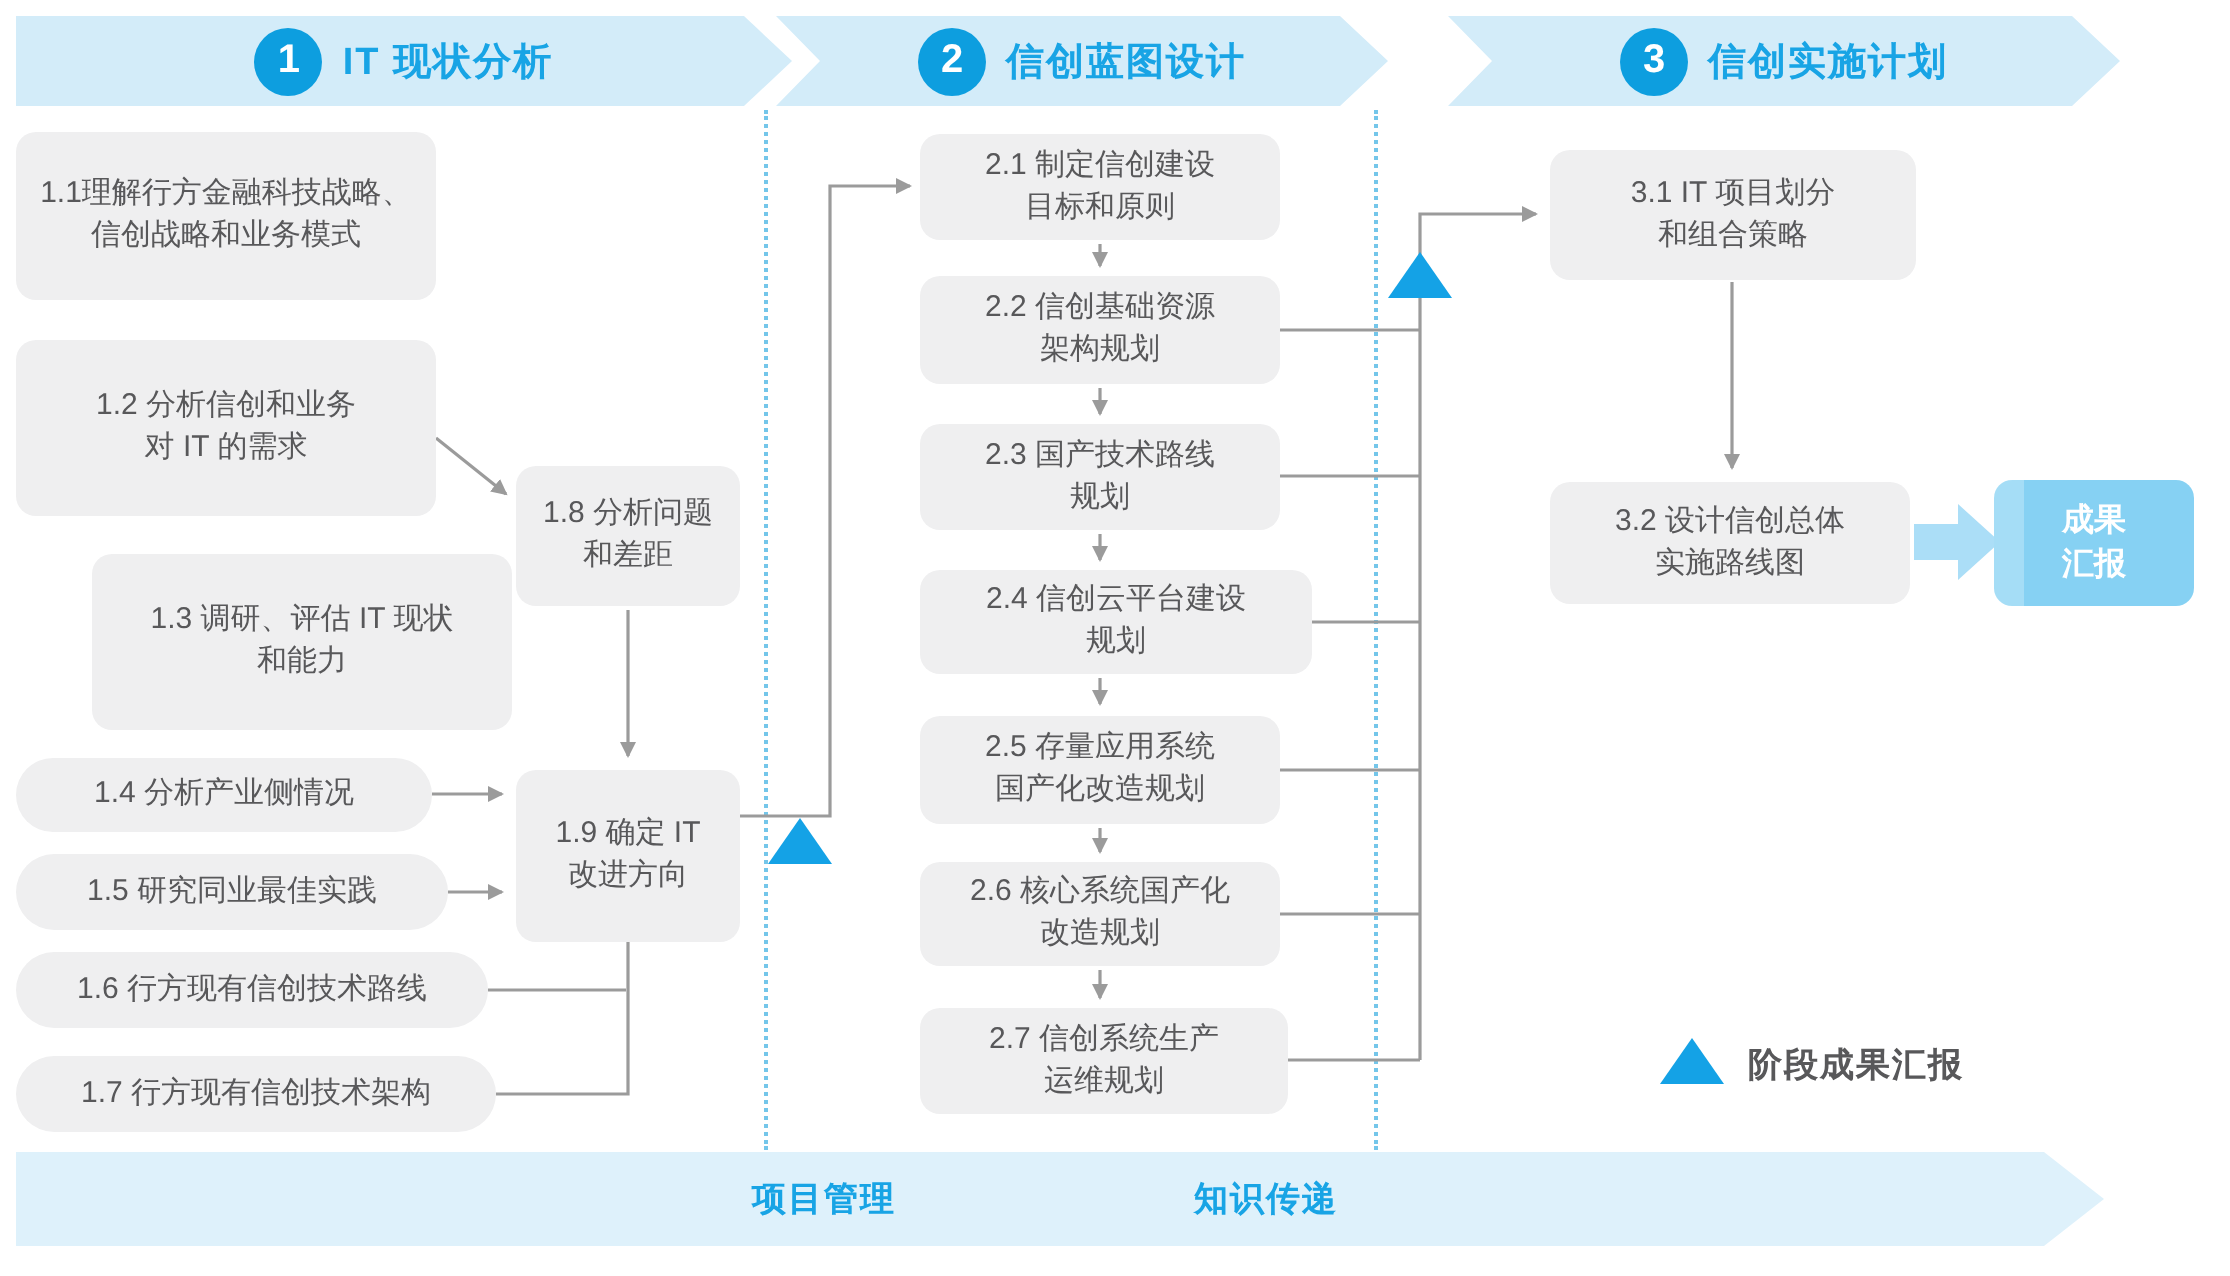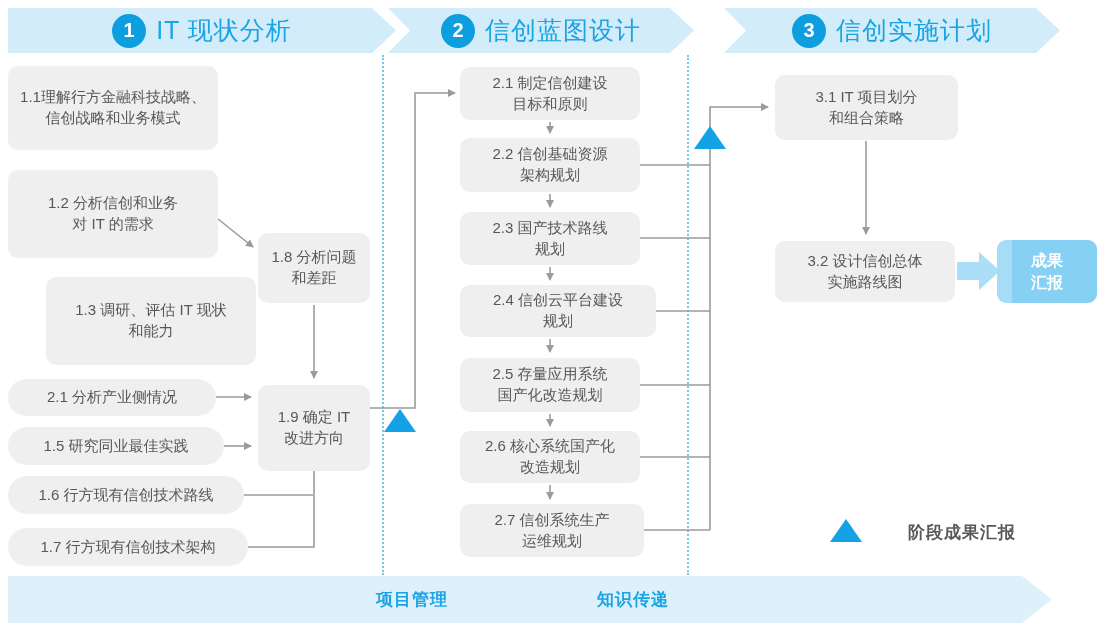--- a/index.html
+++ b/index.html
@@ -17,21 +17,21 @@
   .banner{
     position:absolute;height:45px;top:8px;background:var(--banner_bg);
     display:flex;align-items:center;justify-content:center;gap:10px;
   }
   .banner.first{clip-path:polygon(0 0,calc(100% - 24px) 0,100% 50%,calc(100% - 24px) 100%,0 100%);}
   .banner.notch{clip-path:polygon(0 0,calc(100% - 24px) 0,100% 50%,calc(100% - 24px) 100%,0 100%,22px 50%);}
   .phase-num{
     width:34px;height:34px;border-radius:50%;background:var(--circle);color:#fff;
     font-weight:bold;font-size:20px;display:flex;align-items:center;justify-content:center;
   }
-  .phase-title{color:var(--accent);font-weight:normal;font-size:25px;letter-spacing:1px;}
+  .phase-title{color:var(--accent);font-weight:bold;font-size:19px;letter-spacing:1px;}
   
   .sep{position:absolute;top:55px;height:520px;width:0;border-left:2px dotted var(--dotted);}
   
   .box{
     position:absolute;background:var(--box_bg);color:var(--box_text);
     border-radius:10px;display:flex;align-items:center;justify-content:center;
     text-align:center;font-size:15px;line-height:1.38;white-space:pre-line;padding:2px;
     box-sizing:border-box;
   }
   .pill{border-radius:19px;}
@@ -50,21 +50,21 @@
   .footer-label{
     position:absolute;top:588px;width:140px;text-align:center;color:var(--accent);
     font-weight:bold;font-size:17px;letter-spacing:1px;
   }
   
   .tri{position:absolute;width:0;height:0;
     border-left:16px solid transparent;border-right:16px solid transparent;
     border-bottom:23px solid var(--triangle);}
   .legend-label{
     position:absolute;left:874px;top:521px;color:var(--box_text);
-    font-weight:bold;font-size:17px;letter-spacing:1px;margin-left:34px;
+    font-weight:bold;font-size:17px;letter-spacing:1px;
   }
   
   svg.overlay{position:absolute;left:0;top:0;pointer-events:none;}
   .conn{stroke:var(--connector);stroke-width:1.6;fill:none;}
   .conn-fill{fill:var(--connector);}
   .deliv-arrow{fill:var(--deliverable_arrow);}
 </style>
 </head>
 <body>
 
@@ -122,21 +122,21 @@
       <polygon class="deliv-arrow" points="957,262 979,262 979,252 1000,271 979,290 979,280 957,280"></polygon>
     </g>
   </svg>
 
   <div class="box" style="left:8px;top:66px;width:210px;height:84px;">1.1理解行方金融科技战略、
 信创战略和业务模式</div>
   <div class="box" style="left:8px;top:170px;width:210px;height:88px;">1.2 分析信创和业务
 对 IT 的需求</div>
   <div class="box" style="left:8px;top:277px;width:210px;height:88px;margin-left:38px;">1.3 调研、评估 IT 现状
 和能力</div>
-  <div class="box pill" style="left:8px;top:379px;width:208px;height:37px;">2.1 分析产业侧情况</div>
+  <div class="box pill" style="left:8px;top:379px;width:208px;height:37px;">1.4 分析产业侧情况</div>
   <div class="box pill" style="left:8px;top:427px;width:216px;height:38px;">1.5 研究同业最佳实践</div>
   <div class="box pill" style="left:8px;top:476px;width:236px;height:38px;">1.6 行方现有信创技术路线</div>
   <div class="box pill" style="left:8px;top:528px;width:240px;height:38px;">1.7 行方现有信创技术架构</div>
   <div class="box" style="left:258px;top:233px;width:112px;height:70px;">1.8 分析问题
 和差距</div>
   <div class="box" style="left:258px;top:385px;width:112px;height:86px;">1.9 确定 IT
 改进方向</div>
 
   <div class="box" style="left:460px;top:67px;width:180px;height:53px;">2.1 制定信创建设
 目标和原则</div>

